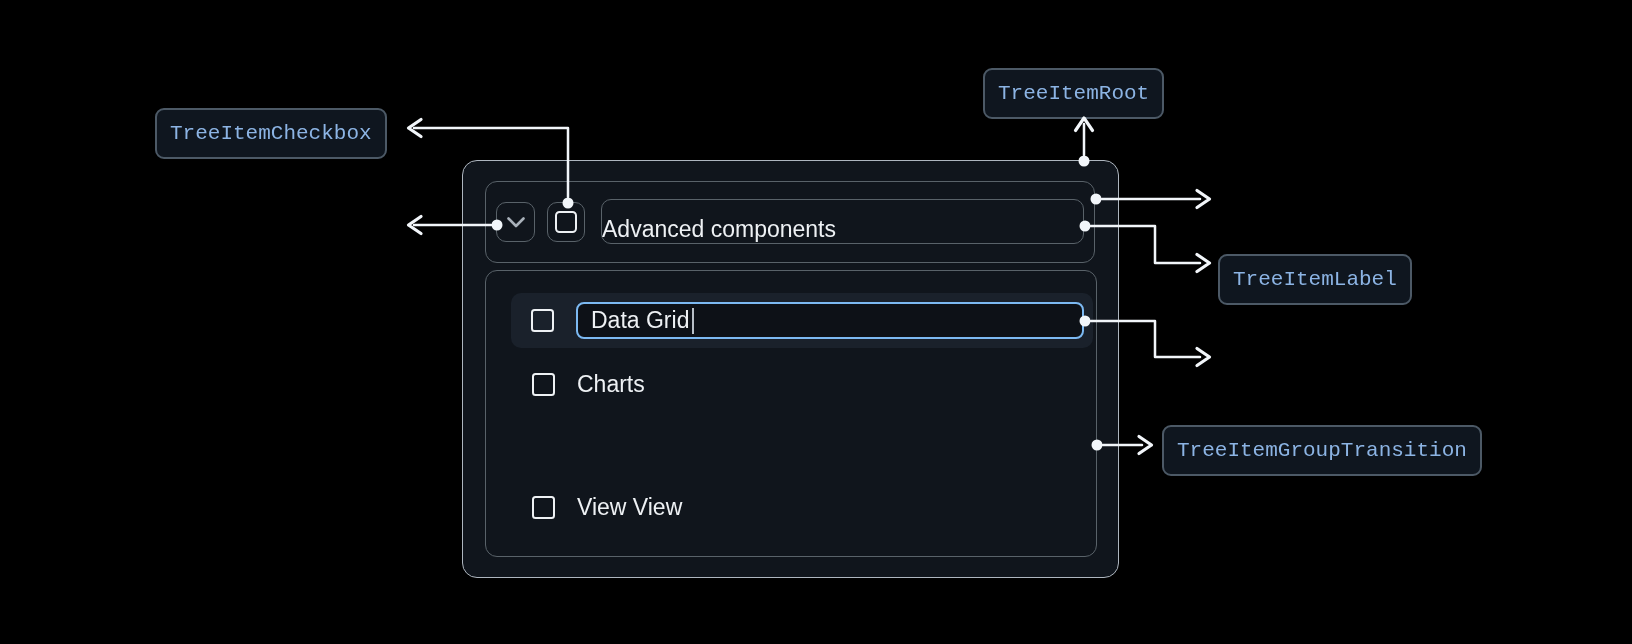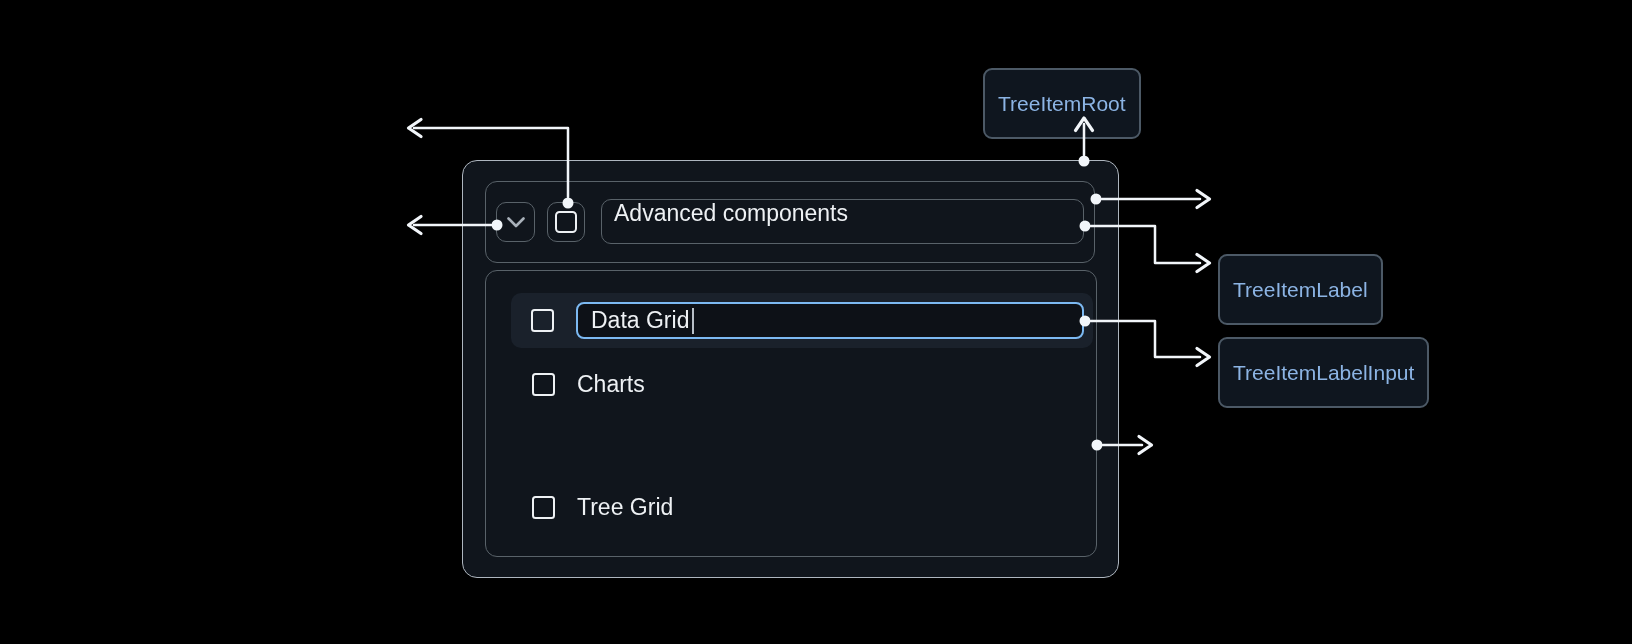--- a/index.html
+++ b/index.html
@@ -3,25 +3,25 @@
 <meta charset="utf-8">
 <style>
   html,body{margin:0;padding:0;background:#000;}
   .canvas{
     position:relative;width:1632px;height:644px;background:var(--canvas_bg,#000000);
     font-family:"Liberation Sans",sans-serif;overflow:hidden;
   }
   
   .badge{
     position:absolute;box-sizing:border-box;
-    font-family:Liberation Sans, sans-serif;font-size:21px;line-height:27px;
+    font-family:Liberation Mono, monospace;font-size:21px;line-height:27px;
     color:var(--annotation_text,#8cb4e4);
     background:var(--annotation_bg,#0f161f);
     border:2px solid var(--annotation_border,#4c5966);
-    border-radius:9px;padding:20px 13px;white-space:nowrap;
+    border-radius:9px;padding:10px 13px;white-space:nowrap;
   }
   
   .root-box{
     position:absolute;left:462px;top:160px;width:657px;height:418px;box-sizing:border-box;
     background:var(--surface_bg,#10151c);
     border:1.5px solid var(--root_border,#aeb6bf);border-radius:15px;
   }
   .content-box{
     position:absolute;left:21.5px;top:19.5px;width:610px;height:82px;box-sizing:border-box;
     border:1.5px solid var(--inner_border,#596269);border-radius:12px;
@@ -36,21 +36,21 @@
     border:1.5px solid var(--inner_border,#596269);border-radius:10px;
     display:flex;align-items:center;justify-content:center;
   }
   .cb-glyph{
     display:inline-block;width:22px;height:22px;box-sizing:border-box;
     border:2.6px solid var(--text_primary,#eef1f4);border-radius:4.5px;
   }
   .label-box{
     position:absolute;left:115.5px;top:17.5px;width:483px;height:45px;box-sizing:border-box;
     border:1.5px solid var(--inner_border,#596269);border-radius:10px;
-    display:flex;align-items:flex-start;padding-left:12px;
+    display:flex;align-items:flex-end;
     color:var(--text_primary,#eef1f4);font-size:23px;
   }
   .group-box{
     position:absolute;left:21.5px;top:108.5px;width:612px;height:287px;box-sizing:border-box;
     border:1.5px solid var(--inner_border,#596269);border-radius:12px;
   }
   .row{
     position:absolute;left:25.5px;width:582px;height:54px;box-sizing:border-box;
     display:flex;align-items:center;color:var(--text_primary,#eef1f4);font-size:23px;
   }
@@ -75,23 +75,24 @@
     background:var(--caret,#b7bfc7);
   }
   .overlay{position:absolute;left:0;top:0;pointer-events:none;}
   .overlay *{vector-effect:non-scaling-stroke;}
 </style>
 </head>
 <body style="--canvas_bg: #000000; --surface_bg: #10151c; --root_border: #aeb6bf; --inner_border: #596269; --text_primary: #eef1f4; --annotation_text: #8cb4e4; --annotation_bg: #0f161f; --annotation_border: #4c5966; --connector: #f2f6fa; --input_focus_border: #7cb9f2; --input_bg: #0d1117; --row_highlight_bg: #1a212b; --caret: #b7bfc7; --chevron_icon: #a9b1ba;">
 
 <div class="canvas">
 
+  <div class="badge" style="left:155px;top:108px">TreeItemCheckbox</div>
   <div class="badge" style="left:983px;top:68px">TreeItemRoot</div>
   <div class="badge" style="left:1218px;top:254px">TreeItemLabel</div>
-  <div class="badge" style="left:1218px;top:337px">TreeItemLabelInput</div>
+  <div class="badge" style="left:1162px;top:425px">TreeItemGroupTransition</div>
 
   <div class="root-box">
 
     <div class="content-box">
       <div class="icon-box">
         <svg width="20" height="11" viewBox="0 0 20 11">
           <polyline points="2.5,1.5 10,9 17.5,1.5" fill="none" stroke="#a9b1ba" stroke-width="2.6" stroke-linecap="round" stroke-linejoin="round"></polyline>
         </svg>
       </div>
       <div class="cbx-box">
@@ -113,21 +114,21 @@
       </div>
 
       <div class="row" style="top:86.5px">
         <span class="row-cb"></span>
         <span class="row-label">Charts</span>
       </div>
 
 
       <div class="row" style="top:209.5px">
         <span class="row-cb"></span>
-        <span class="row-label">Tree Grid</span>
+        <span class="row-label">View View</span>
       </div>
 
     </div>
   </div>
 
   <svg class="overlay" width="1632" height="644" viewBox="0 0 1632 644" fill="none" stroke="#f2f6fa" stroke-width="2.5" stroke-linecap="round" stroke-linejoin="round">
 
     <g>
       <path d="M 414 128 H 568 V 197"></path>
       <path d="M 421 119.5 L 408.5 128 L 421 136.5" stroke-width="3.2"></path>

